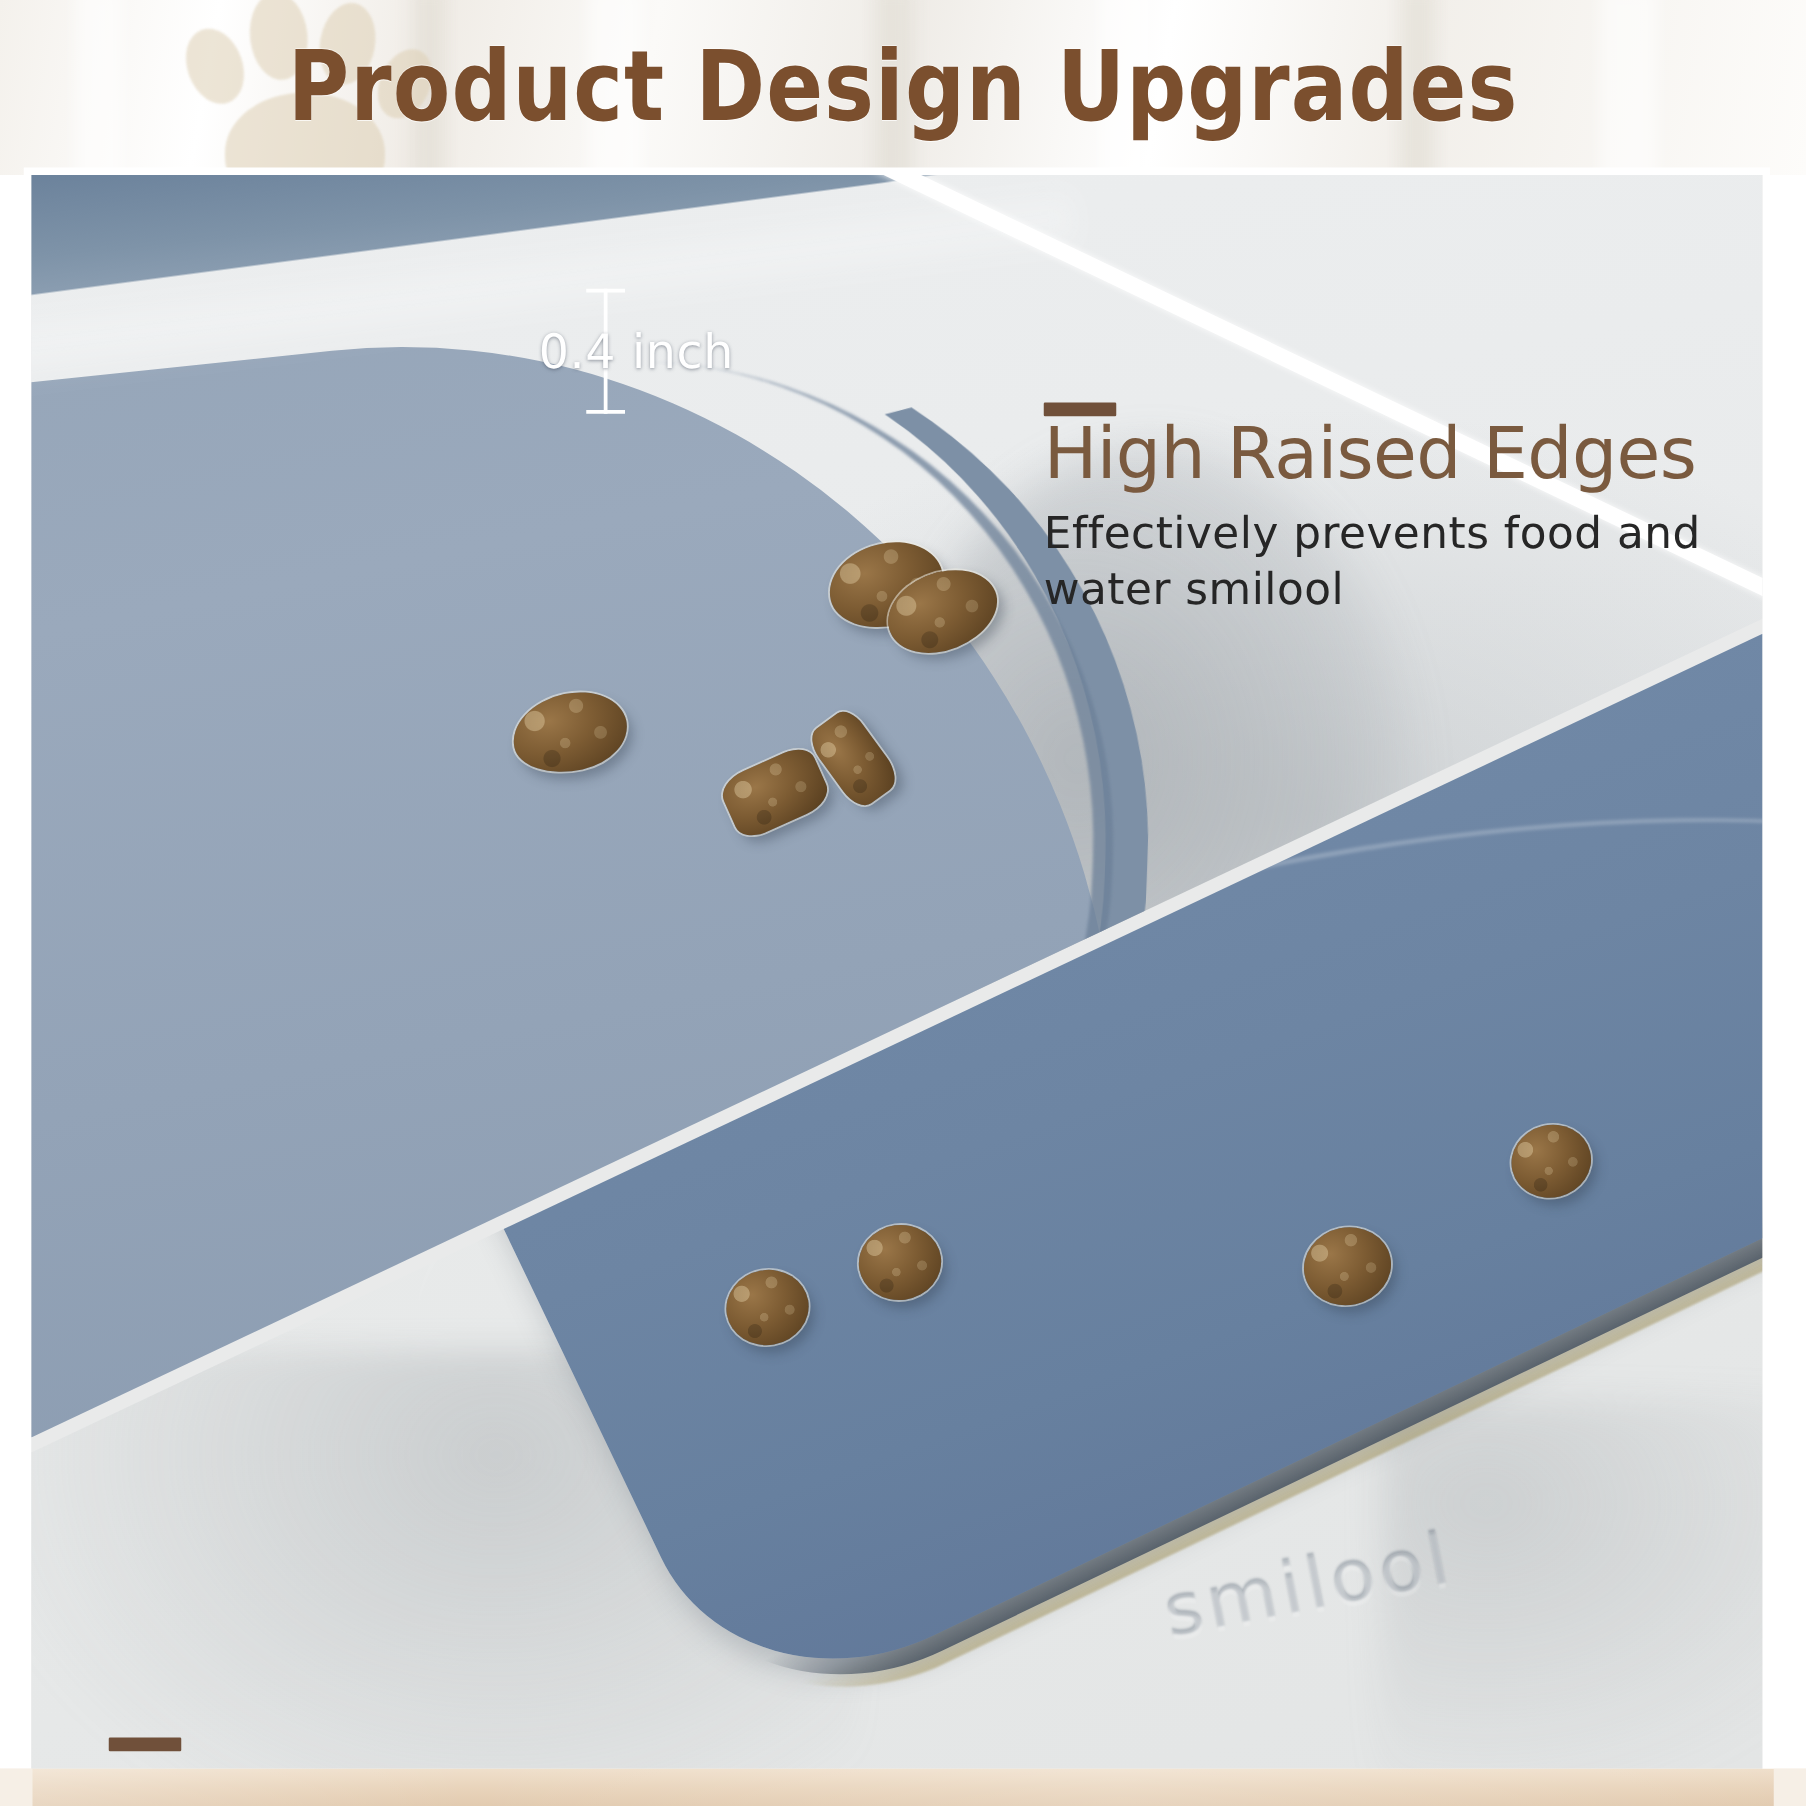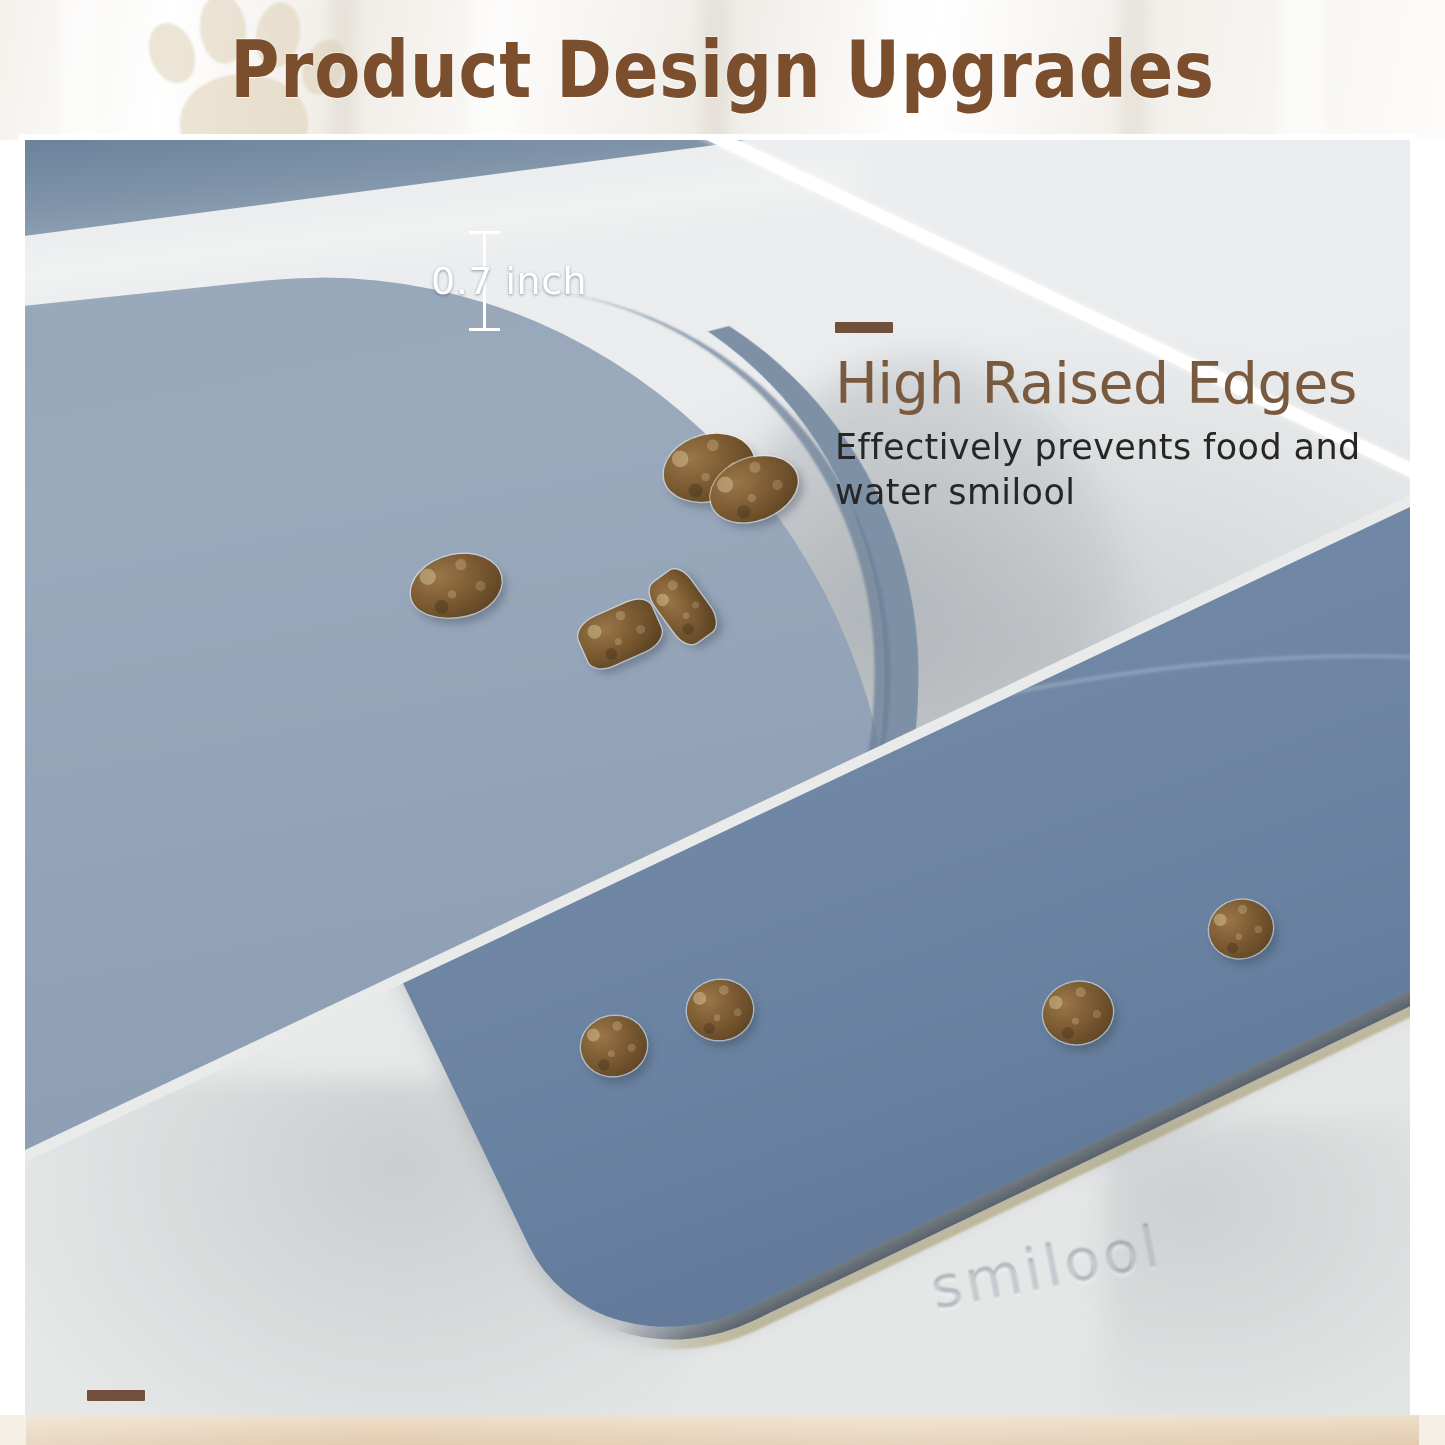--- a/index.html
+++ b/index.html
@@ -382,21 +382,20 @@
     background: #70503a;
     border-radius: 1px;
   }
   .feature-top {
     position: absolute;
     left: 810px;
     top: 182px;
     width: 590px;
   }
   .feature-top .heading {
-    margin-top: 20px;
     font-family: "DejaVu Sans", sans-serif;
     font-size: 57px;
     font-weight: 400;
     color: #7a5a3f;
     line-height: 1.06;
     letter-spacing: -0.5px;
     white-space: nowrap;
   }
   .feature-top .sub {
     margin-top: 12px;
@@ -501,21 +500,21 @@
           <div class="kibble" style="left: 1184px; top: 760px; width: 64px; height: 58px; border-radius: 50%; transform: rotate(-14deg);"></div>
         </div>
     </div>
 
     <div class="divider"></div>
 
     <div class="dim-callout">
       <div class="dim-cap top"></div>
       <div class="dim-line"></div>
       <div class="dim-cap bot"></div>
-      <div class="dim-label">0.7 inch</div>
+      <div class="dim-label">0.4 inch</div>
     </div>
 
     <div class="feature-top">
       <div class="accent-bar"></div>
       <div class="heading">High Raised Edges</div>
       <div class="sub">Effectively prevents food and water smilool</div>
     </div>
 
     <div class="feature-bottom">
       <div class="accent-bar"></div>

